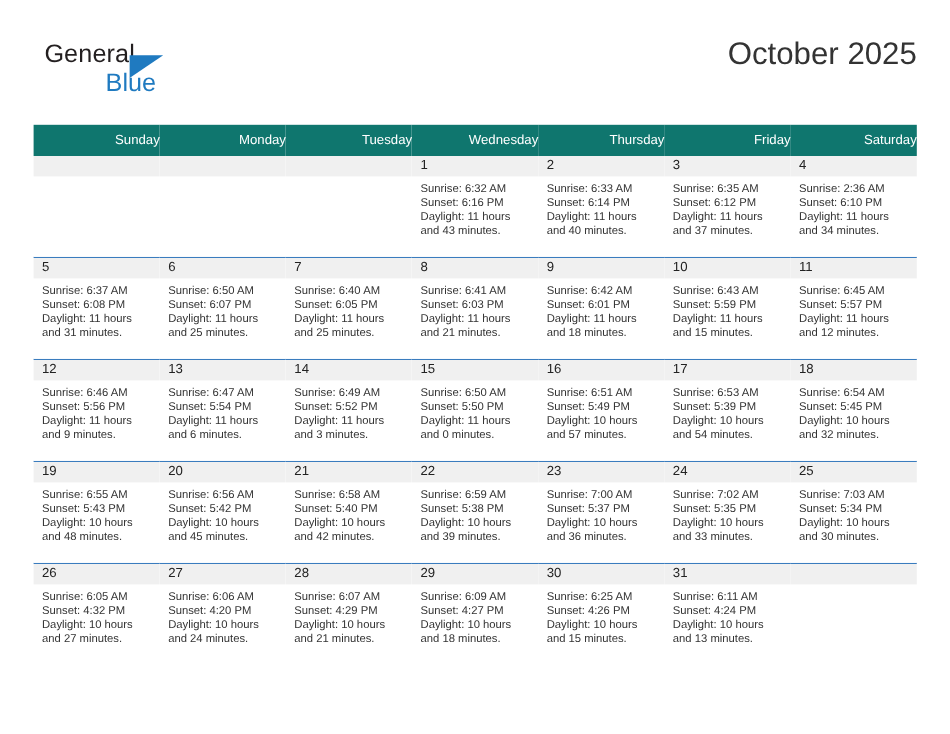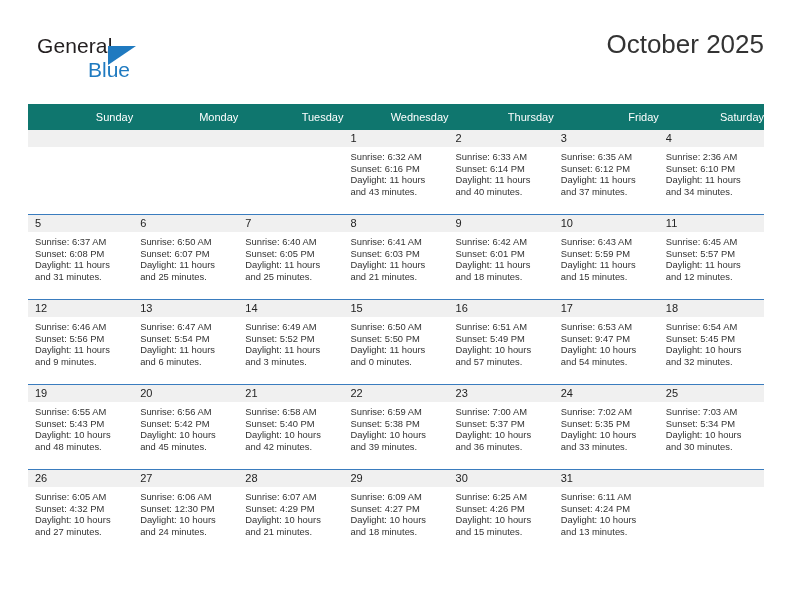--- a/index.html
+++ b/index.html
@@ -369,21 +369,21 @@
                 <div>Daylight: 10 hours</div>
                 <div>and 57 minutes.</div>
               </div>
             </div>
           </td>
           <td>
             <div class="cell filled">
               <div class="daynum-band">17</div>
               <div class="detail">
                 <div>Sunrise: 6:53 AM</div>
-                <div>Sunset: 9:47 PM</div>
+                <div>Sunset: 5:39 PM</div>
                 <div>Daylight: 10 hours</div>
                 <div>and 54 minutes.</div>
               </div>
             </div>
           </td>
           <td>
             <div class="cell filled">
               <div class="daynum-band">18</div>
               <div class="detail">
                 <div>Sunrise: 6:54 AM</div>
@@ -483,21 +483,21 @@
                 <div>Daylight: 10 hours</div>
                 <div>and 27 minutes.</div>
               </div>
             </div>
           </td>
           <td>
             <div class="cell filled">
               <div class="daynum-band">27</div>
               <div class="detail">
                 <div>Sunrise: 6:06 AM</div>
-                <div>Sunset: 12:30 PM</div>
+                <div>Sunset: 4:20 PM</div>
                 <div>Daylight: 10 hours</div>
                 <div>and 24 minutes.</div>
               </div>
             </div>
           </td>
           <td>
             <div class="cell filled">
               <div class="daynum-band">28</div>
               <div class="detail">
                 <div>Sunrise: 6:07 AM</div>

